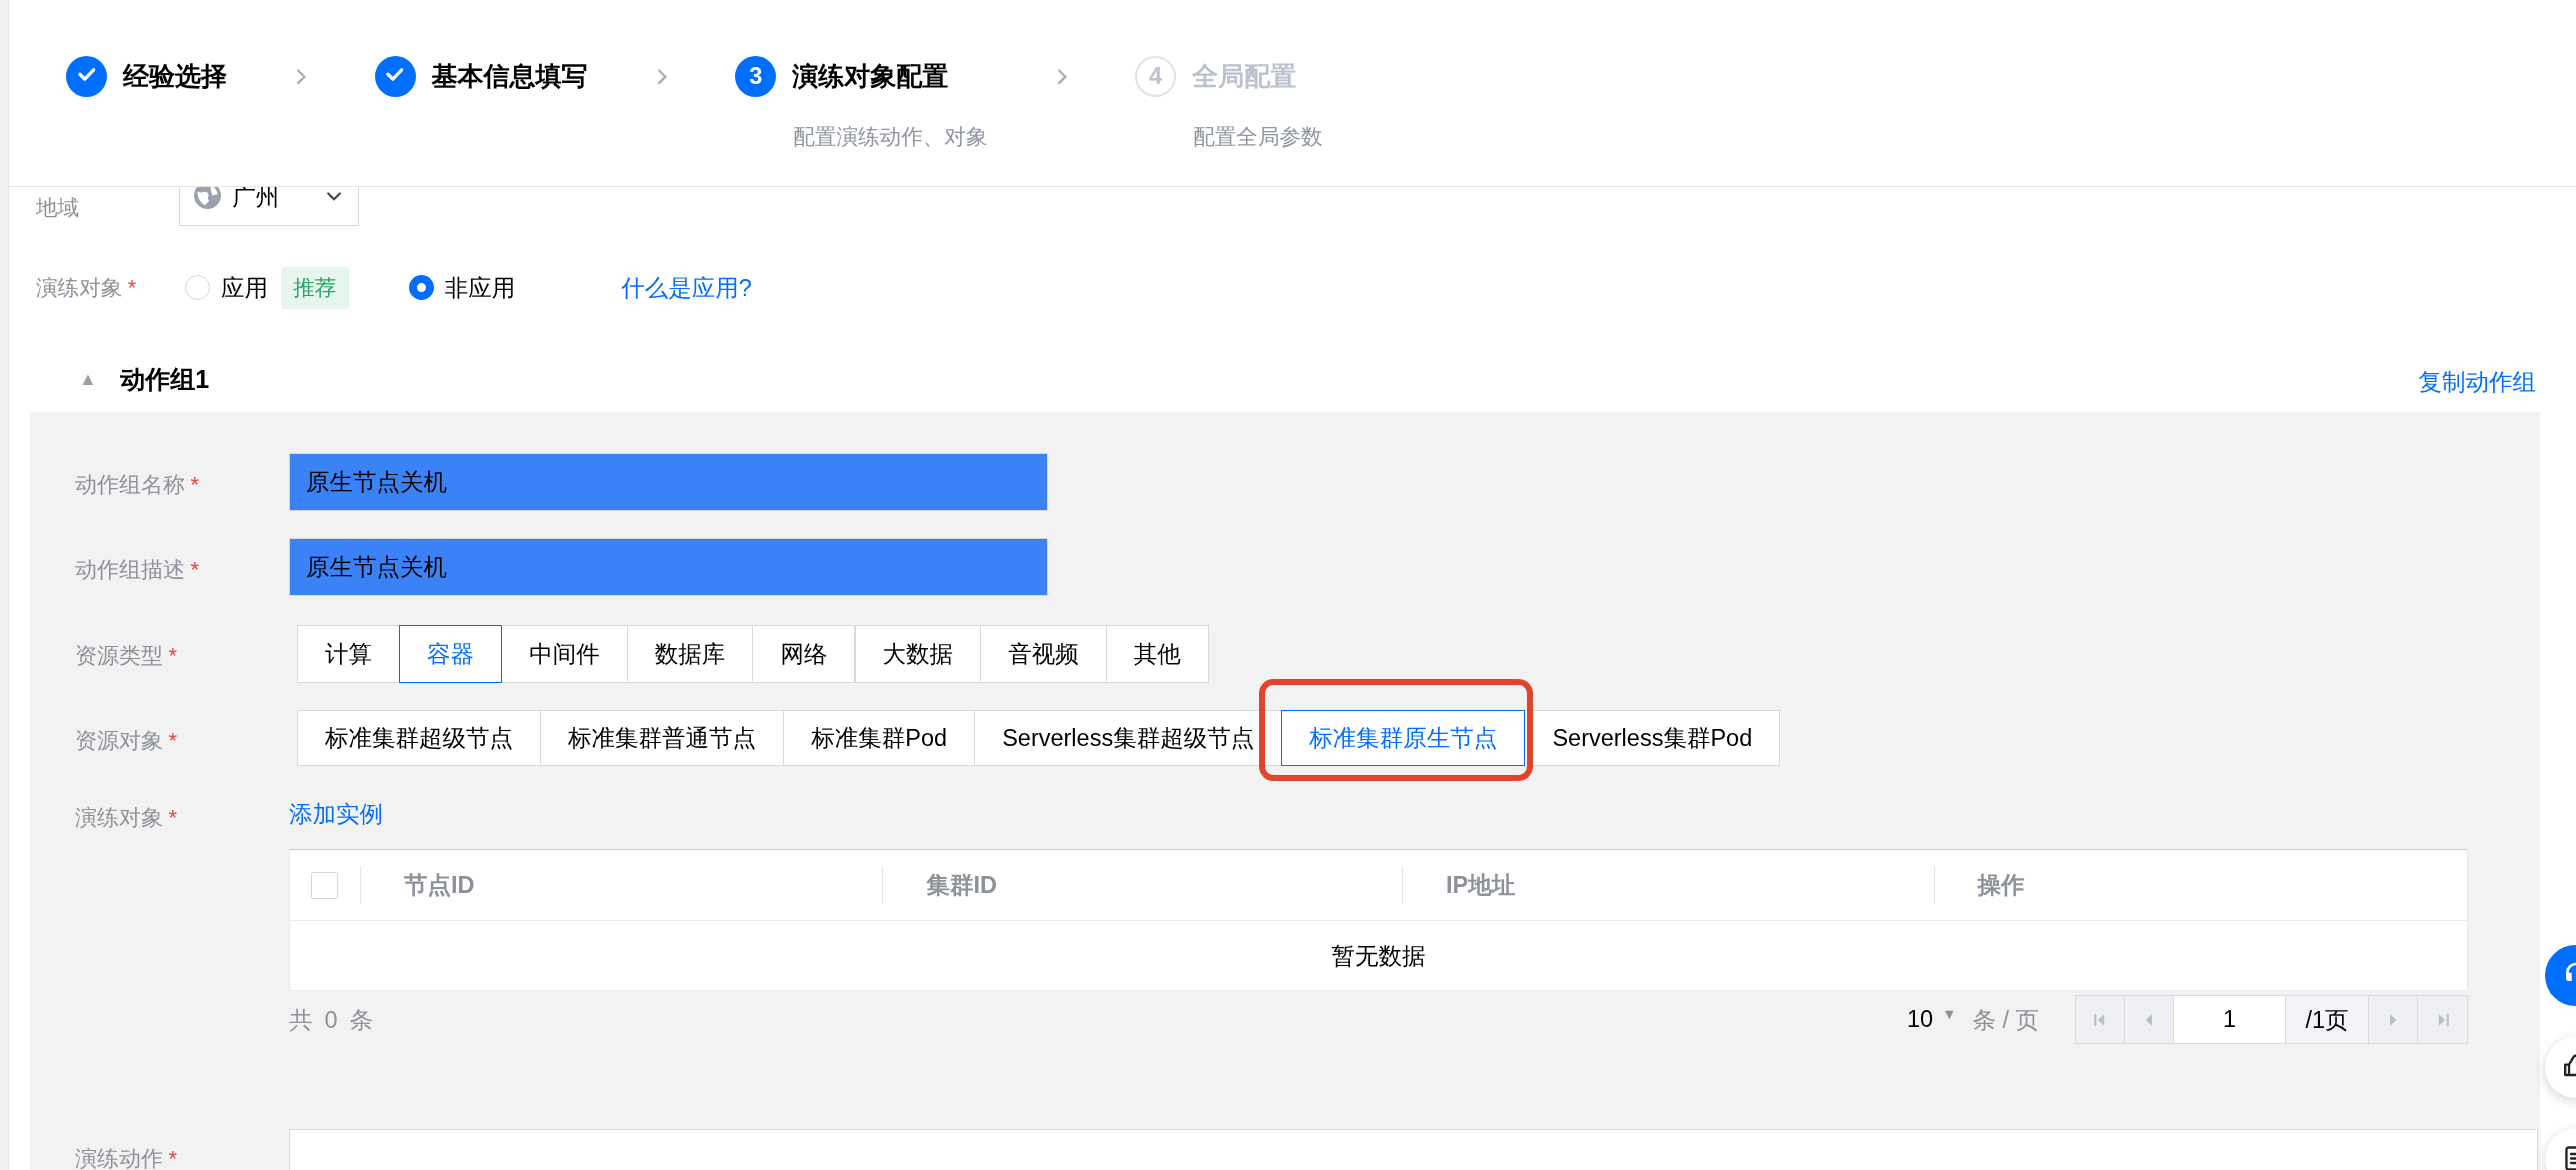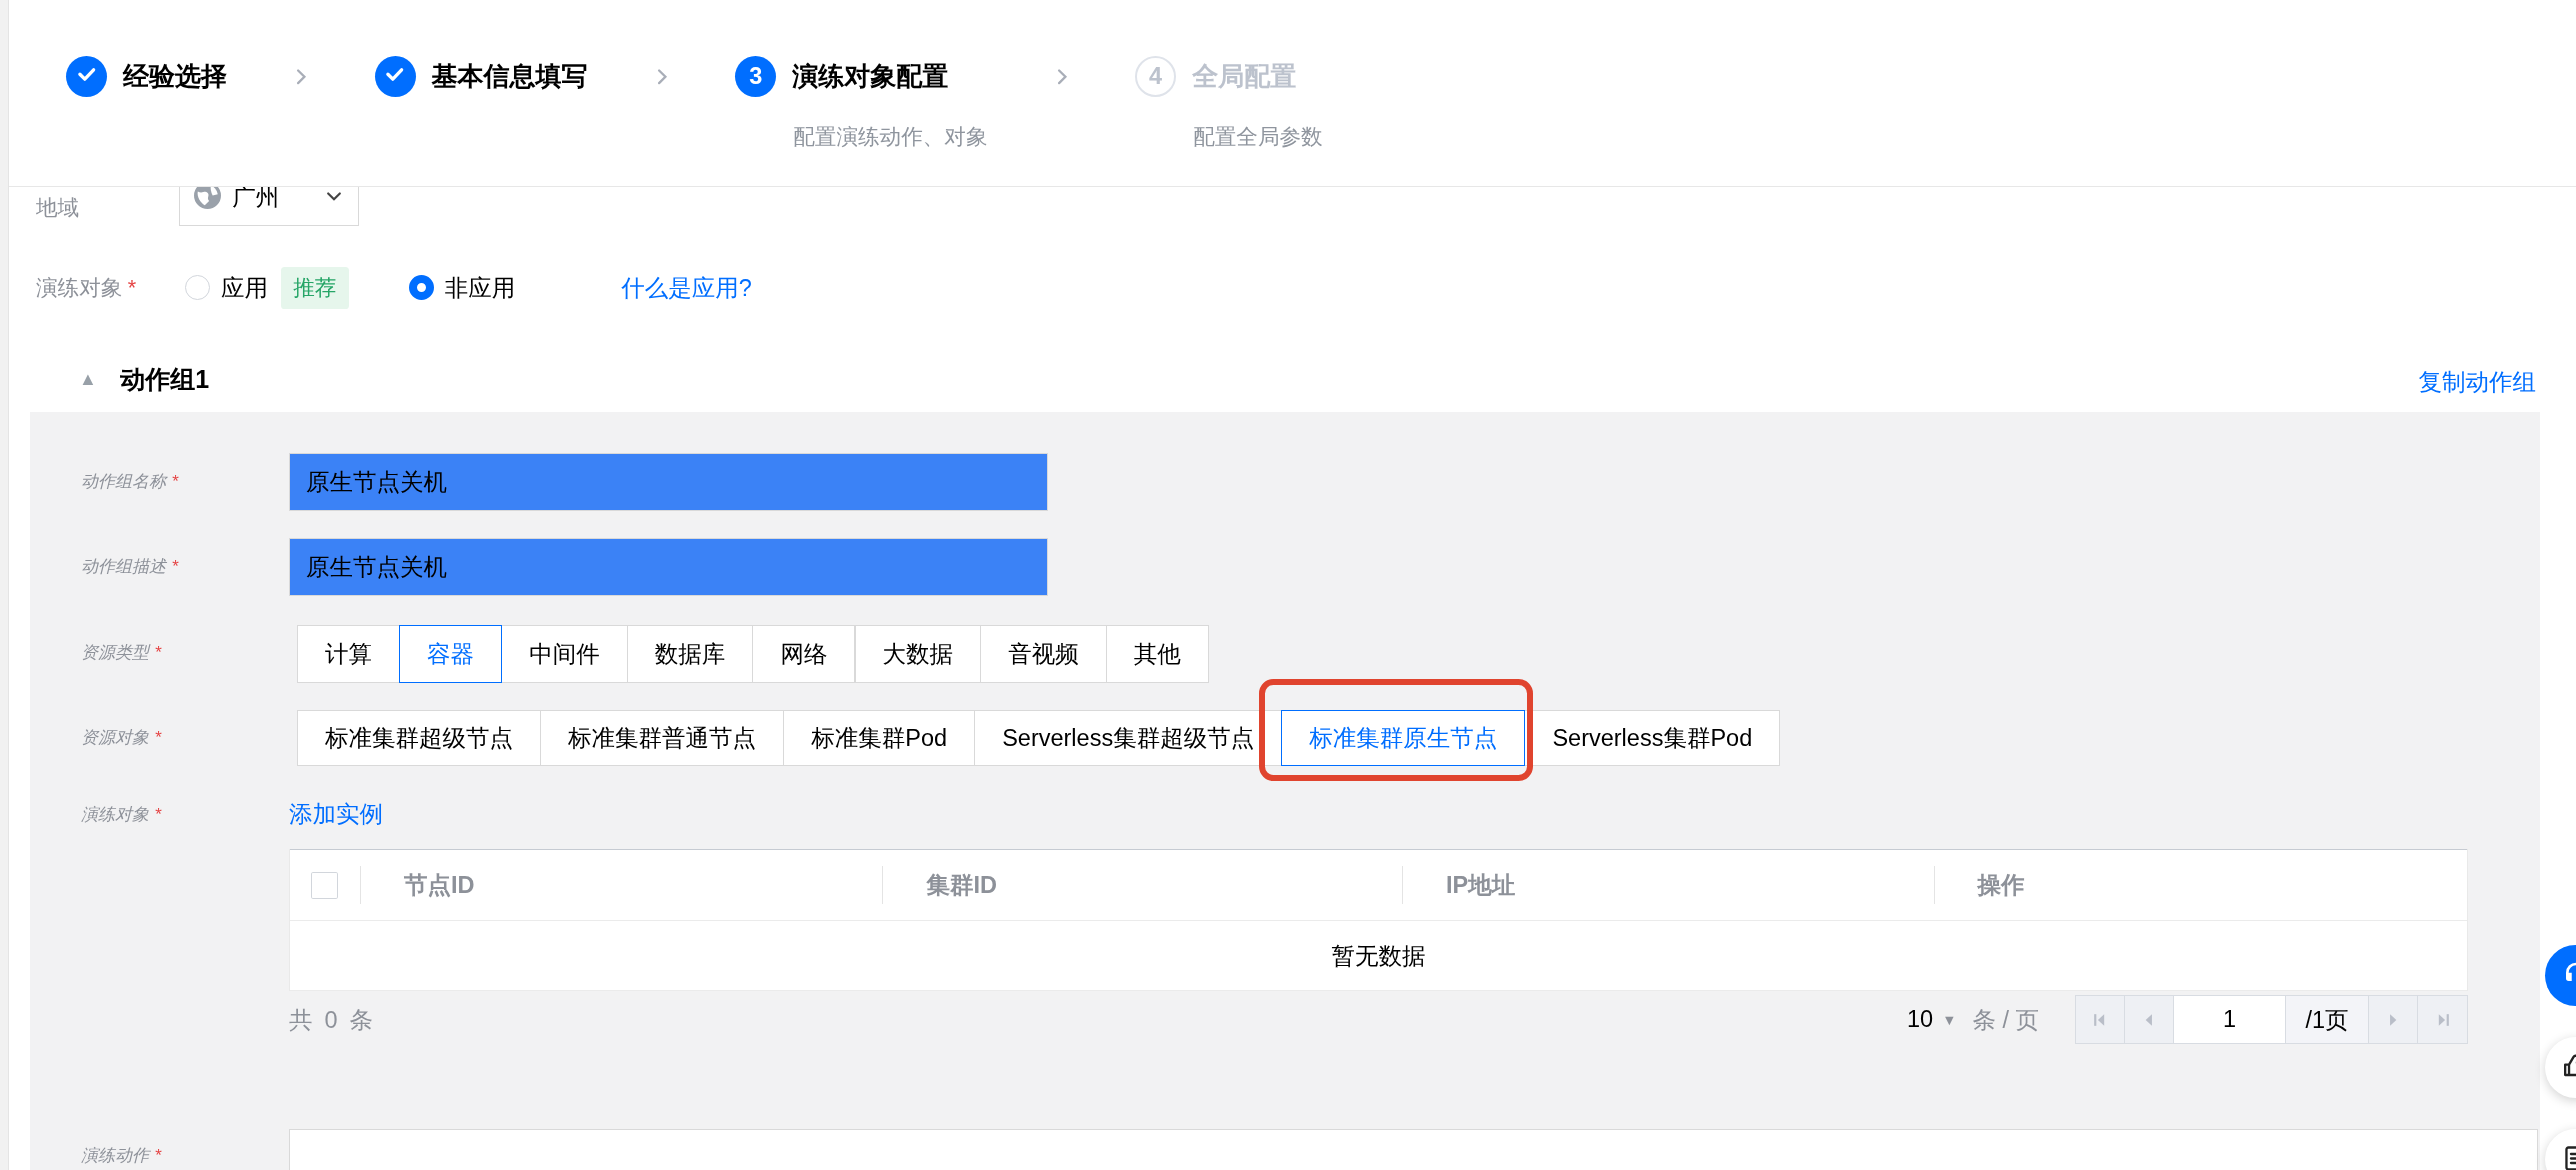--- a/index.html
+++ b/index.html
@@ -41,21 +41,21 @@
   .badge{margin-left:12.6px;background:#e6f6ec;color:#26a567;font-size:21.6px;padding:6.3px 12.6px;border-radius:3.6px;white-space:nowrap;}
 
   
   .group-head{position:absolute;left:79px;top:363px;display:flex;align-items:center;gap:23.5px;z-index:1;}
   .caret{color:#98a0a8;font-size:18px;}
   .group-title{font-size:25px;font-weight:bold;}
   .copy-link{position:absolute;right:40px;top:366px;z-index:1;}
 
   
   .panel{position:absolute;left:30px;top:412px;width:2510px;height:759px;background:#f2f2f3;z-index:1;}
-  .p-label{position:absolute;left:51px;font-size:17px;color:#8d9199;white-space:nowrap;font-style:italic;}
+  .p-label{position:absolute;left:45px;font-size:22px;color:#8d9199;white-space:nowrap;}
   .text-input{position:absolute;left:259px;width:759px;height:58px;background:#3b82f6;border:0.9px solid #d9d9d9;box-sizing:border-box;
               font-size:23.5px;padding:16px 16px;font-family:inherit;color:#000;}
 
   .btn-group{position:absolute;left:259px;display:flex;}
   .gbtn{background:#fff;border:0.9px solid #d9d9d9;margin-left:-0.9px;padding:0 27px;display:flex;align-items:center;justify-content:center;
         font-size:23.5px;height:58px;box-sizing:border-box;white-space:nowrap;cursor:pointer;}
   .btn-group .gbtn:first-child{margin-left:8px;}
   .gbtn.selected{border:1.8px solid #006eff;color:#006eff;z-index:2;position:relative;}
   .annotated{position:relative;}
   .red-box{position:absolute;left:-23.5px;top:-32px;right:-9px;bottom:-16px;border:6.3px solid #e0442e;border-radius:14.4px;pointer-events:none;z-index:5;}
@@ -66,21 +66,21 @@
   .th{display:flex;align-items:center;height:100%;box-sizing:border-box;font-size:23.5px;color:#8d9199;font-weight:bold;padding-left:44px;position:relative;white-space:nowrap;}
   .th + .th::before{content:"";position:absolute;left:0;top:16px;bottom:16px;width:0.9px;background:#e4e4e4;}
   .th.cbcell{width:70px;padding:0;justify-content:center;}
   .checkbox{width:27px;height:27px;border:0.9px solid #d2d6dc;background:#fff;border-radius:1.8px;box-sizing:border-box;cursor:pointer;}
   .tbody-empty{height:69px;display:flex;align-items:center;justify-content:center;font-size:23.5px;color:#000;border-bottom:0.9px solid #ebebeb;}
 
   
   .pager-row{position:absolute;left:259px;top:583px;width:2179px;height:49px;display:flex;align-items:center;}
   .total{font-size:23.5px;color:#8d9199;letter-spacing:2.7px;}
   .pager-right{margin-left:auto;display:flex;align-items:center;}
-  .psize{font-size:23.5px;color:#000;display:flex;align-items:center;cursor:pointer;}
+  .psize{font-size:23.5px;color:#000;display:flex;cursor:pointer;}
   .psize .pcaret{color:#8d9199;font-size:14.4px;margin-left:9px;}
   .per-page{font-size:23.5px;color:#8d9199;margin:0 36px 0 16px;white-space:nowrap;}
   .pgroup{display:flex;height:49px;border:0.9px solid #d8dce2;box-sizing:border-box;background:#eef0f4;}
   .pbtn{width:49px;display:flex;align-items:center;justify-content:center;border-right:0.9px solid #d8dce2;box-sizing:border-box;cursor:pointer;}
   .pinput{width:112px;background:#fff;border:none;border-right:0.9px solid #d8dce2;text-align:center;font-size:23.5px;font-family:inherit;box-sizing:border-box;}
   .ppages{width:83px;display:flex;align-items:center;justify-content:center;font-size:23.5px;background:#f3f4f8;border-right:0.9px solid #d8dce2;box-sizing:border-box;white-space:nowrap;}
   .pgroup .pbtn:last-child{border-right:none;}
 
   
   .action-box{position:absolute;left:259px;top:717px;width:2249px;height:162px;background:#fff;border:0.9px solid #d9d9d9;box-sizing:border-box;}

